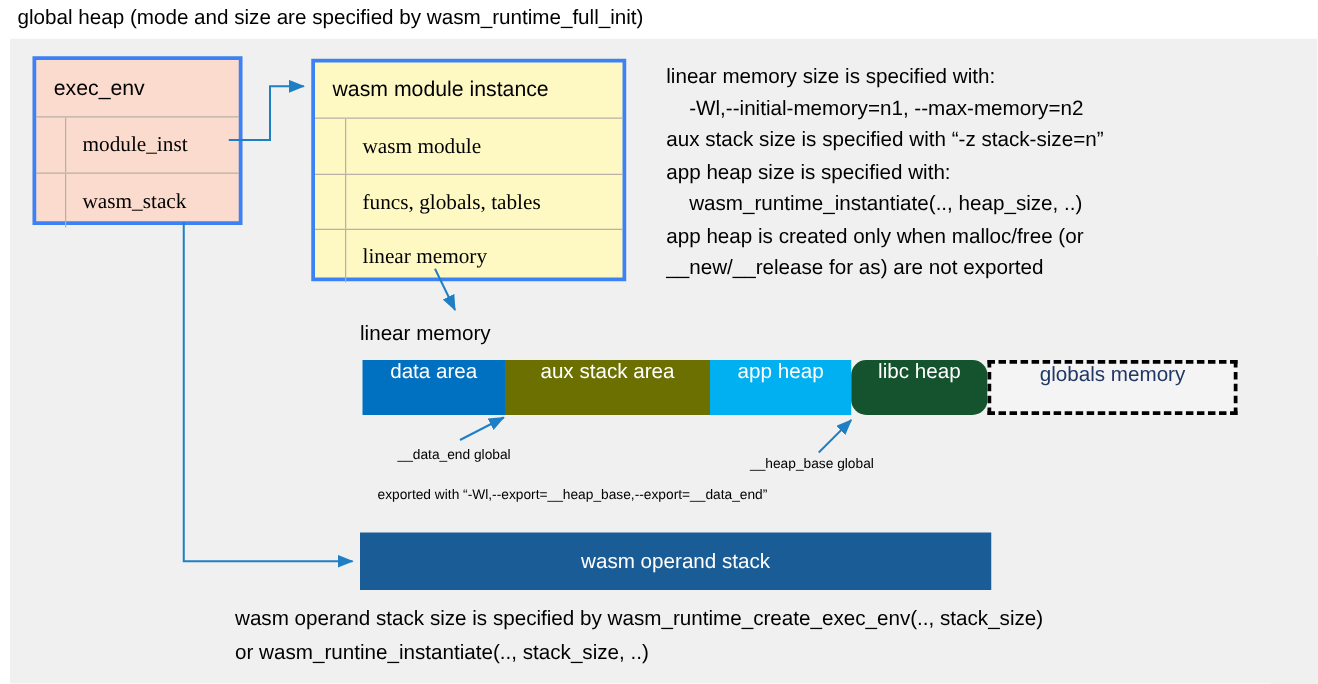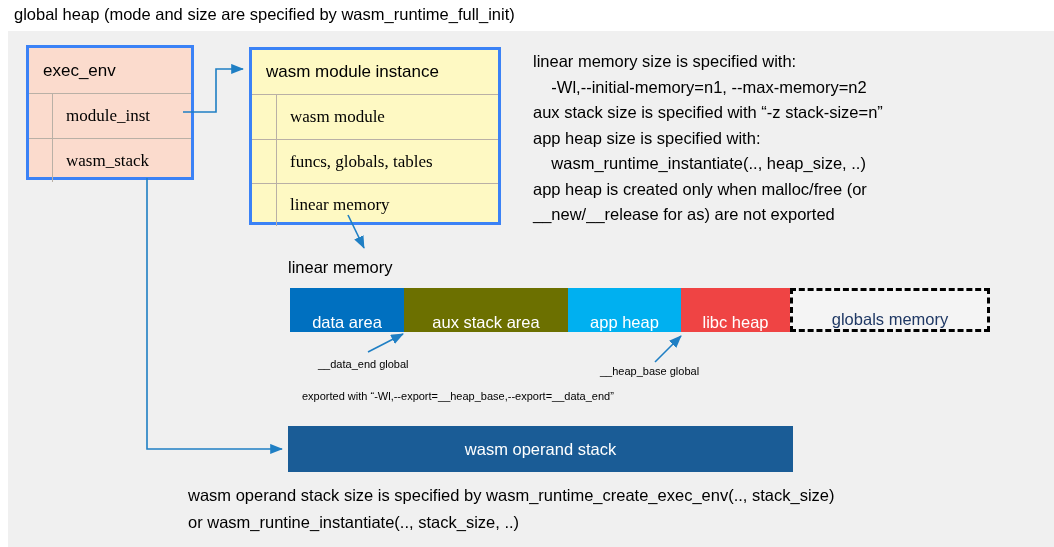--- a/index.html
+++ b/index.html
@@ -100,21 +100,21 @@
   .membar {
     position: absolute;
     left: 290px;
     top: 288px;
     height: 44px;
     display: flex;
     align-items: stretch;
   }
   .seg {
     display: flex;
-    align-items: flex-end;
+    align-items: flex-start;
     justify-content: center;
     color: #ffffff;
     font-size: 16.5px;
     white-space: nowrap;
     box-sizing: border-box;
   }
   .seg.dashed {
     background: #f4f4f4;
     color: #1f3864;
     border: 3px dashed #000000;
@@ -218,21 +218,21 @@
   <div class="membar">
     <div class="seg" style="width:114px; background:#0070c0;">
       <span>data area</span>
     </div>
     <div class="seg" style="width:164px; background:#6c7000;">
       <span>aux stack area</span>
     </div>
     <div class="seg" style="width:113px; background:#00b0f0;">
       <span>app heap</span>
     </div>
-    <div class="seg" style="width:109px; background:#ef4444;">
+    <div class="seg" style="width:109px; background:#14532d;border-radius:12px;">
       <span>libc heap</span>
     </div>
     <div class="seg dashed" style="width:200px;">
       <span>globals memory</span>
     </div>
   </div>
 
   <div class="ann" style="left:318px; top:358px;">__data_end global</div>
   <div class="ann" style="left:600px; top:365px;">__heap_base global</div>
   <div class="ann" style="left:302px; top:390px;">exported with “-Wl,--export=__heap_base,--export=__data_end”</div>

